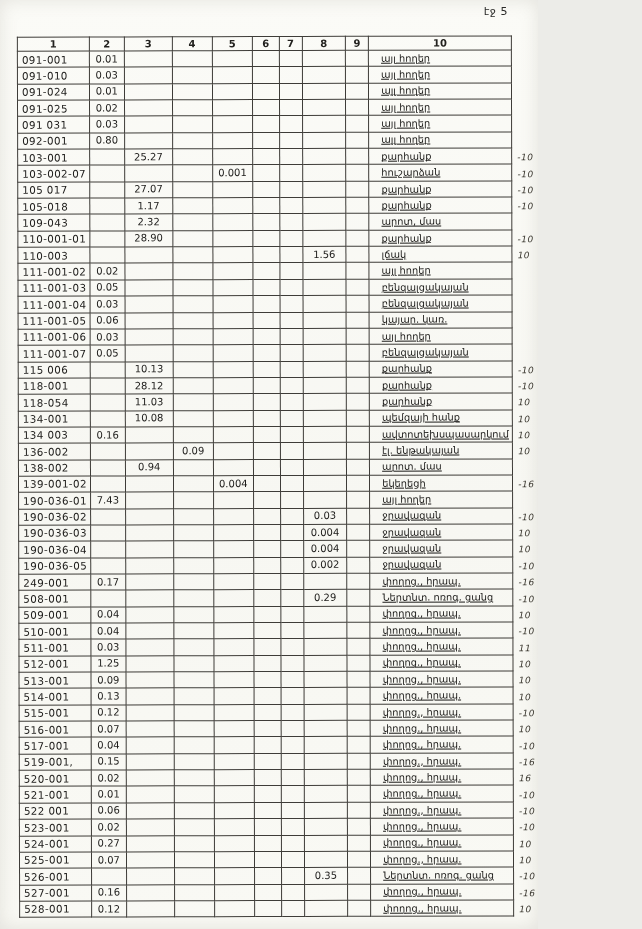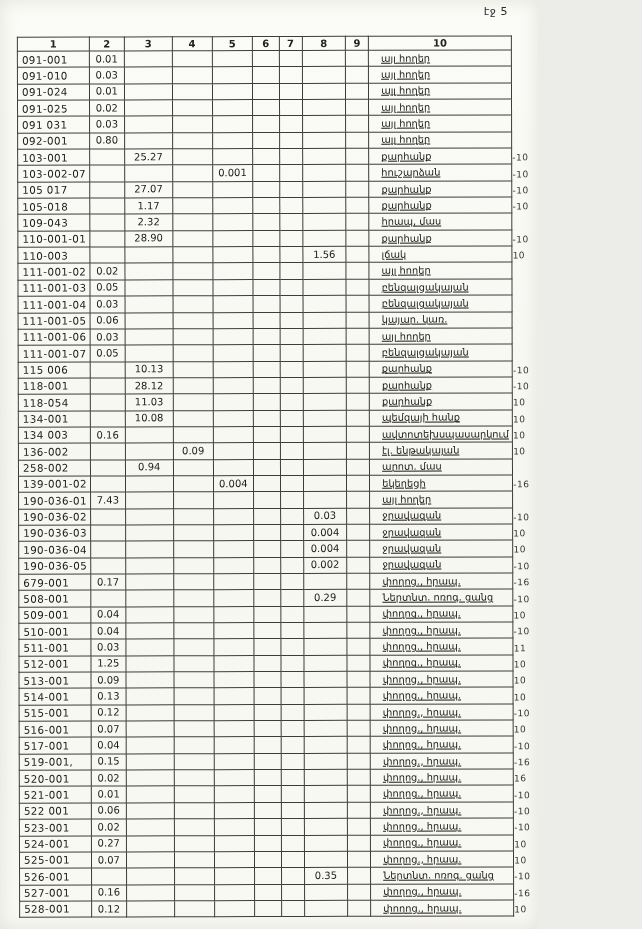--- a/index.html
+++ b/index.html
@@ -77,21 +77,23 @@
   .margin-notes {
     width: 30px;
     padding-top: 16px;
     display: flex;
     flex-direction: column;
   }
   .note {
     height: 16.35px;
     display: flex;
     align-items: center;
+    padding-left: 5px;
     font-size: 9px;
+    font-style: italic;
     color: #3a372f;
     letter-spacing: 0.5px;
   }
 </style>
 </head>
 <body>
 
 <div class="scan-page">
   <div class="page-label">էջ 5</div>
 
@@ -247,21 +249,21 @@
           <tr>
             <td class="col1">109-043</td>
             <td class="col2"></td>
             <td class="col3">2.32</td>
             <td class="col4"></td>
             <td class="col5"></td>
             <td class="col6"></td>
             <td class="col7"></td>
             <td class="col8"></td>
             <td class="col9"></td>
-            <td class="col10">հրապ, մաս</td>
+            <td class="col10">արոտ, մաս</td>
           </tr>
           <tr>
             <td class="col1">110-001-01</td>
             <td class="col2"></td>
             <td class="col3">28.90</td>
             <td class="col4"></td>
             <td class="col5"></td>
             <td class="col6"></td>
             <td class="col7"></td>
             <td class="col8"></td>
@@ -418,21 +420,21 @@
             <td class="col3"></td>
             <td class="col4">0.09</td>
             <td class="col5"></td>
             <td class="col6"></td>
             <td class="col7"></td>
             <td class="col8"></td>
             <td class="col9"></td>
             <td class="col10">էլ. ենթակայան</td>
           </tr>
           <tr>
-            <td class="col1">258-002</td>
+            <td class="col1">138-002</td>
             <td class="col2"></td>
             <td class="col3">0.94</td>
             <td class="col4"></td>
             <td class="col5"></td>
             <td class="col6"></td>
             <td class="col7"></td>
             <td class="col8"></td>
             <td class="col9"></td>
             <td class="col10">արոտ. մաս</td>
           </tr>
@@ -502,21 +504,21 @@
             <td class="col3"></td>
             <td class="col4"></td>
             <td class="col5"></td>
             <td class="col6"></td>
             <td class="col7"></td>
             <td class="col8">0.002</td>
             <td class="col9"></td>
             <td class="col10">ջրավազան</td>
           </tr>
           <tr>
-            <td class="col1">679-001</td>
+            <td class="col1">249-001</td>
             <td class="col2">0.17</td>
             <td class="col3"></td>
             <td class="col4"></td>
             <td class="col5"></td>
             <td class="col6"></td>
             <td class="col7"></td>
             <td class="col8"></td>
             <td class="col9"></td>
             <td class="col10">փողոց., հրապ.</td>
           </tr>

